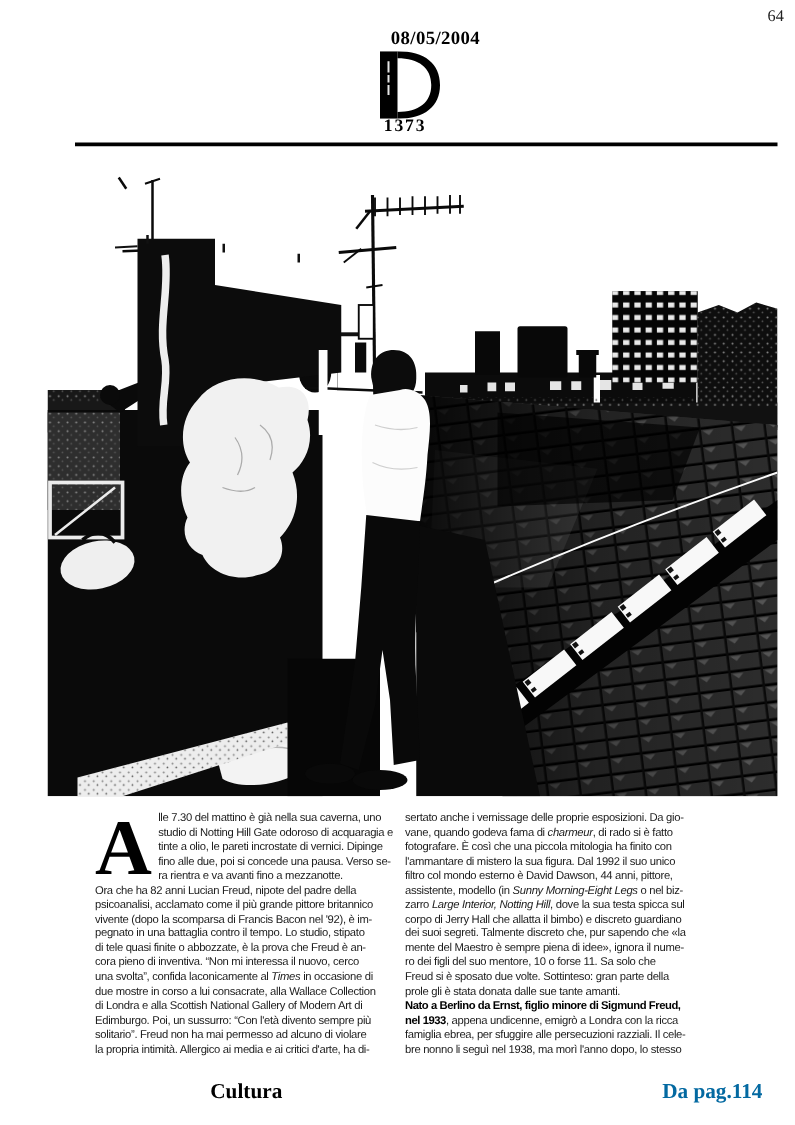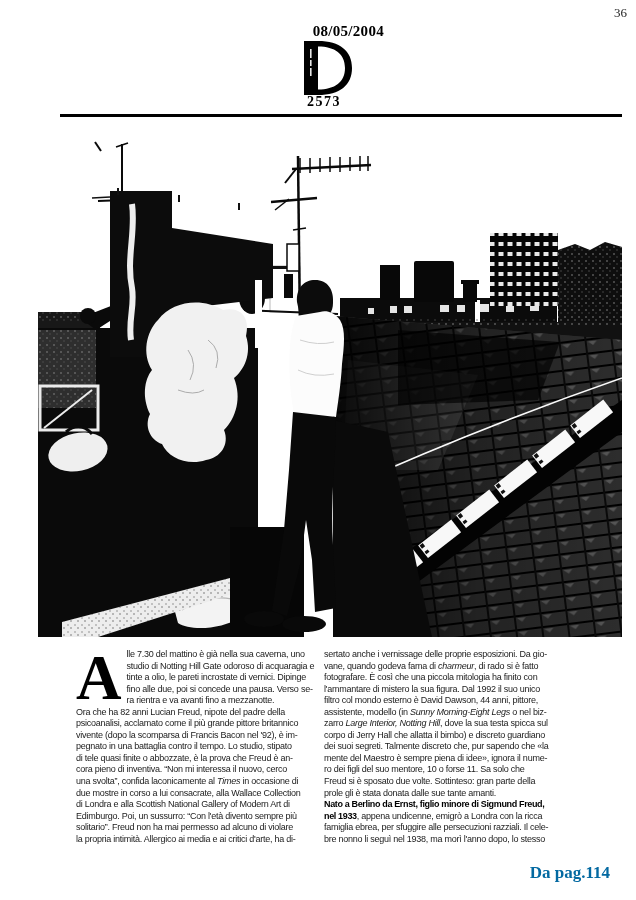--- a/index.html
+++ b/index.html
@@ -22,35 +22,35 @@
   .footer-section{position:absolute;top:863px;left:76px;width:242px;text-align:center;
                   font:bold 17px "Liberation Serif",serif;color:#000;}
   .footer-cont{position:absolute;top:863px;right:26px;
                font:bold 17px "Liberation Serif",serif;color:#0369a1;}
 </style>
 </head>
 <body>
 
 <div class="page">
 
-  <div class="pagenum">36</div>
+  <div class="pagenum">64</div>
 
   <div class="hdr-date">08/05/2004</div>
 
   <div class="dlogo" aria-label="D">
     <svg viewBox="0 0 50 54">
       <rect x="0" y="0" width="14" height="54" fill="#000"></rect>
       <path d="M14 0 C36 0 48 10 48 27 C48 44 36 54 14 54 L14 48.5 C31 48.5 41 41 41 27 C41 13 31 5.5 14 5.5 Z" fill="#000"></path>
       <rect x="6" y="8" width="1.6" height="9" fill="#fff" opacity="0.9"></rect>
       <rect x="6" y="19" width="1.6" height="6" fill="#fff" opacity="0.9"></rect>
       <rect x="6" y="27" width="1.6" height="8" fill="#fff" opacity="0.9"></rect>
     </svg>
   </div>
 
-  <div class="issue">2573</div>
+  <div class="issue">1373</div>
 
   <div class="rule"></div>
 
   <div class="photo">
     <svg viewBox="0 0 584 497" preserveAspectRatio="none">
       <defs>
         <pattern id="tiles" patternUnits="userSpaceOnUse" width="26" height="14" patternTransform="rotate(-7)">
           <rect x="0" y="0" width="26" height="14" fill="#2d2d2d"></rect>
           <rect x="0" y="12" width="26" height="2" fill="#000"></rect>
           <rect x="24" y="0" width="2" height="14" fill="#0a0a0a"></rect>
@@ -219,15 +219,16 @@
   <div class="article">
     <div class="col">
       <span class="dropcap">A</span>
       <div class="coltext">lle 7.30 del mattino è già nella sua caverna, uno<br>studio di Notting Hill Gate odoroso di acquaragia e<br>tinte a olio, le pareti incrostate di vernici. Dipinge<br>fino alle due, poi si concede una pausa. Verso se-<br>ra rientra e va avanti fino a mezzanotte.<br>Ora che ha 82 anni Lucian Freud, nipote del padre della<br>psicoanalisi, acclamato come il più grande pittore britannico<br>vivente (dopo la scomparsa di Francis Bacon nel '92), è im-<br>pegnato in una battaglia contro il tempo. Lo studio, stipato<br>di tele quasi finite o abbozzate, è la prova che Freud è an-<br>cora pieno di inventiva. “Non mi interessa il nuovo, cerco<br>una svolta”, confida laconicamente al <i>Times</i> in occasione di<br>due mostre in corso a lui consacrate, alla Wallace Collection<br>di Londra e alla Scottish National Gallery of Modern Art di<br>Edimburgo. Poi, un sussurro: “Con l'età divento sempre più<br>solitario”. Freud non ha mai permesso ad alcuno di violare<br>la propria intimità. Allergico ai media e ai critici d'arte, ha di-</div>
     </div>
     <div class="col">
       <div class="coltext">sertato anche i vernissage delle proprie esposizioni. Da gio-<br>vane, quando godeva fama di <i>charmeur</i>, di rado si è fatto<br>fotografare. È così che una piccola mitologia ha finito con<br>l'ammantare di mistero la sua figura. Dal 1992 il suo unico<br>filtro col mondo esterno è David Dawson, 44 anni, pittore,<br>assistente, modello (in <i>Sunny Morning-Eight Legs</i> o nel biz-<br>zarro <i>Large Interior, Notting Hill</i>, dove la sua testa spicca sul<br>corpo di Jerry Hall che allatta il bimbo) e discreto guardiano<br>dei suoi segreti. Talmente discreto che, pur sapendo che «la<br>mente del Maestro è sempre piena di idee», ignora il nume-<br>ro dei figli del suo mentore, 10 o forse 11. Sa solo che<br>Freud si è sposato due volte. Sottinteso: gran parte della<br>prole gli è stata donata dalle sue tante amanti.<br><b>Nato a Berlino da Ernst, figlio minore di Sigmund Freud,</b><br><b>nel 1933</b>, appena undicenne, emigrò a Londra con la ricca<br>famiglia ebrea, per sfuggire alle persecuzioni razziali. Il cele-<br>bre nonno li seguì nel 1938, ma morì l'anno dopo, lo stesso</div>
     </div>
   </div>
 
+  <div class="footer-section">Cultura</div>
   <div class="footer-cont">Da pag.114</div>
 
 </div>
 
 </body></html>

